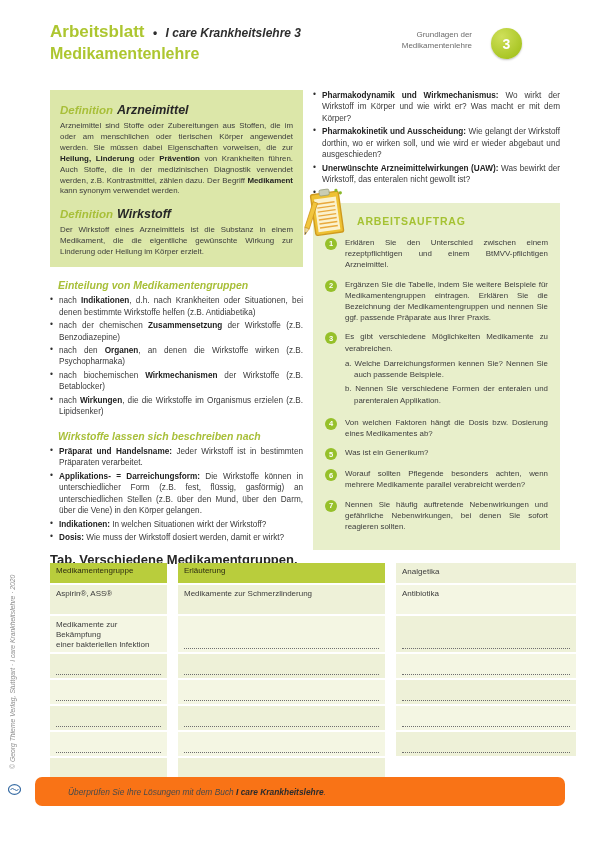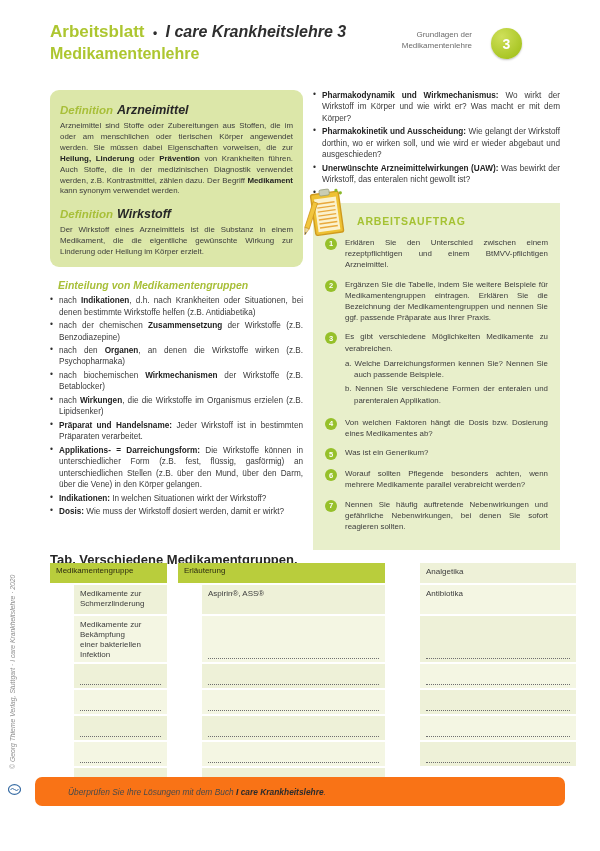--- a/index.html
+++ b/index.html
@@ -7,38 +7,38 @@
     width:600px;height:851px;position:relative;background:#ffffff;
     font-family:"Liberation Sans", sans-serif;color:#3a3a3a;overflow:hidden;
   }
   .b{font-weight:bold;color:#232323;}
 
   
   .header{position:absolute;top:22px;left:50px;}
   .title-row{white-space:nowrap;}
   .ws-title{font-size:17px;font-weight:bold;color:#adc630;}
   .title-sep{font-size:12px;font-weight:bold;color:#2e2e2e;margin:0 4px;}
-  .series-title{font-size:16px;font-weight:bold;font-style:italic;color:#2e2e2e;}
+  .series-title{font-size:12px;font-weight:bold;font-style:italic;color:#2e2e2e;}
   .page-title{font-size:16px;font-weight:bold;color:#adc630;margin-top:3px;}
 
   .corner-label{position:absolute;top:30px;right:128px;text-align:right;
     font-size:8px;line-height:1.35;color:#6b6b6b;}
   .chapter-badge{position:absolute;top:28px;left:491px;width:31px;height:31px;border-radius:50%;
     background:radial-gradient(circle at 35% 28%, #cfe05a, #a8c523 75%);
     color:#ffffff;font-weight:bold;font-size:14px;
     display:flex;align-items:center;justify-content:center;
     box-shadow:0 1px 2px rgba(0,0,0,0.25);}
 
   
   .columns{position:absolute;top:90px;left:50px;width:510px;display:flex;gap:10px;}
   .col-left{width:253px;}
   .col-right{width:247px;}
 
   
-  .def-box{background:#dce7a9;padding:8px 10px 8px;border-radius:9px;}
+  .def-box{background:#dce7a9;padding:8px 10px 8px;}
   .def-head{font-style:italic;margin:2px 0 3px;}
   .def-label{color:#a8bf39;font-weight:bold;font-size:11.5px;margin-right:4px;}
   .def-term{color:#272727;font-weight:bold;font-size:12.5px;}
   .def-body{font-size:7.9px;line-height:1.38;text-align:justify;color:#3c3c3c;margin:0 0 7px;}
   .def-body:last-child{margin-bottom:1px;}
 
   .sec-head{color:#a8bf39;font-style:italic;font-weight:bold;font-size:10.5px;margin:12px 8px 4px;}
 
   ul.blist{list-style:none;margin:0;padding:0;}
   ul.blist li{position:relative;padding-left:9px;font-size:8.2px;line-height:1.4;
@@ -54,21 +54,21 @@
     font-size:7.5px;font-weight:bold;display:flex;align-items:center;justify-content:center;margin-top:1px;}
   .aa-text{font-size:7.9px;line-height:1.42;text-align:justify;color:#3c3c3c;}
   .aa-sub{margin-top:4px;}
   .aa-subitem{padding-left:9px;text-indent:-9px;margin-bottom:3px;}
 
   
   .table-caption{position:absolute;top:552px;left:50px;font-size:13px;font-weight:bold;color:#262626;}
   .tbl{position:absolute;top:563px;left:50px;width:556px;display:grid;
     grid-template-columns:117px 207px 180px;gap:2px 11px;}
   .th{background:#b9cd3c;color:#2d2d12;font-size:8px;padding:2.5px 6px 2px;}
-  .td{font-size:8px;line-height:1.25;padding:4px 6px 2px;min-height:14px;color:#3c3c3c;margin-left:24px;}
+  .td{font-size:8px;line-height:1.25;padding:4px 6px 2px;min-height:14px;color:#3c3c3c;}
   .r-a{background:#eef1d8;}
   .r-b{background:#f4f6e3;}
   .td.tall{min-height:23px;}
   .td.empty{min-height:18px;}
   .td.dotcell{display:flex;flex-direction:column;justify-content:flex-end;}
   .dotline{width:100%;border-bottom:1.5px dotted #6f6f6f;margin-bottom:1px;}
   .pre{white-space:pre-line;}
 
   
   .footer-box{position:absolute;left:35px;right:35px;top:777px;height:29px;background:#f97316;
@@ -115,20 +115,21 @@
 
     <div class="sec-head">Einteilung von Medikamentengruppen</div>
     <ul class="blist">
       <li><span class="bullet-marker">•</span><span><span>nach </span><span class="b">Indikationen</span><span>, d.h. nach Krankheiten oder Situationen, bei denen bestimmte Wirkstoffe helfen (z.B. Antidiabetika)</span></span></li>
       <li><span class="bullet-marker">•</span><span><span>nach der chemischen </span><span class="b">Zusammensetzung</span><span> der Wirkstoffe (z.B. Benzodiazepine)</span></span></li>
       <li><span class="bullet-marker">•</span><span><span>nach den </span><span class="b">Organen</span><span>, an denen die Wirkstoffe wirken (z.B. Psychopharmaka)</span></span></li>
       <li><span class="bullet-marker">•</span><span><span>nach biochemischen </span><span class="b">Wirkmechanismen</span><span> der Wirkstoffe (z.B. Betablocker)</span></span></li>
       <li><span class="bullet-marker">•</span><span><span>nach </span><span class="b">Wirkungen</span><span>, die die Wirkstoffe im Organismus erzielen (z.B. Lipidsenker)</span></span></li>
     </ul>
 
+    <div class="sec-head">Wirkstoffe lassen sich beschreiben nach</div>
     <ul class="blist">
       <li><span class="bullet-marker">•</span><span><span class="b">Präparat und Handelsname:</span><span> Jeder Wirkstoff ist in bestimmten Präparaten verarbeitet.</span></span></li>
       <li><span class="bullet-marker">•</span><span><span class="b">Applikations- = Darreichungsform:</span><span> Die Wirkstoffe können in unterschiedlicher Form (z.B. fest, flüssig, gasförmig) an unterschiedlichen Stellen (z.B. über den Mund, über den Darm, über die Vene) in den Körper gelangen.</span></span></li>
       <li><span class="bullet-marker">•</span><span><span class="b">Indikationen:</span><span> In welchen Situationen wirkt der Wirkstoff?</span></span></li>
       <li><span class="bullet-marker">•</span><span><span class="b">Dosis:</span><span> Wie muss der Wirkstoff dosiert werden, damit er wirkt?</span></span></li>
     </ul>
   </div>
 
   <div class="col-right">
     <ul class="blist">
@@ -202,22 +203,22 @@
   </div>
 </div>
 
 <div class="table-caption">Tab. Verschiedene Medikamentgruppen.</div>
 
 <div class="tbl">
   <div class="th">Medikamentengruppe</div>
   <div class="th">Erläuterung</div>
 
   <div class="td r-a">Analgetika</div>
+  <div class="td r-a">Aspirin®, ASS®</div>
   <div class="td r-a">Medikamente zur Schmerzlinderung</div>
-  <div class="td r-a">Aspirin®, ASS®</div>
 
   <div class="td r-b tall">Antibiotika</div>
   <div class="td r-b tall pre">Medikamente zur Bekämpfung
 einer bakteriellen Infektion</div>
   <div class="td r-b tall dotcell">
       <div class="dotline"></div>
     </div>
 
   <div class="td r-a empty dotcell">
       <div class="dotline"></div>

